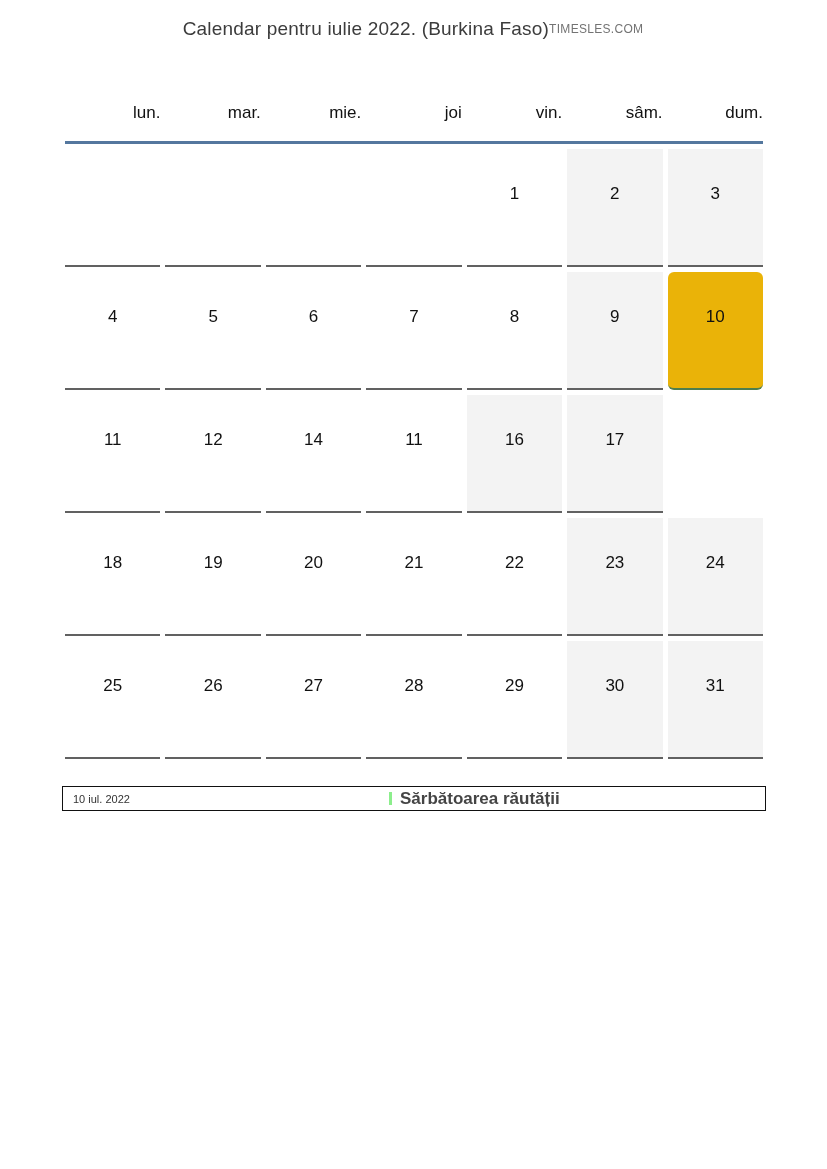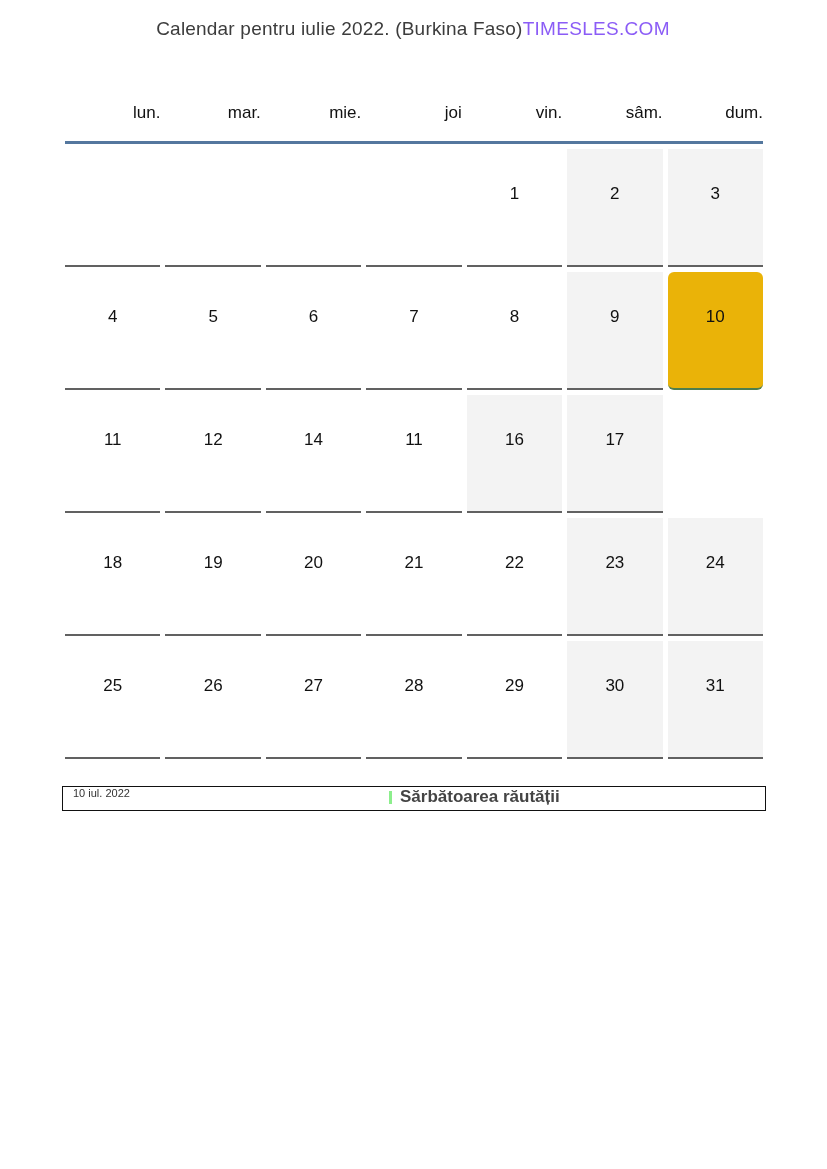--- a/index.html
+++ b/index.html
@@ -7,21 +7,21 @@
     position:relative; width:827px; height:1169px;
     background:#ffffff; overflow:hidden;
     font-family:"Liberation Sans", sans-serif;
   }
   
   .top-row {
     position:absolute; left:60px; right:61px; top:18px;
     display:flex; justify-content:center; align-items:center;
   }
   .title { font-size:19px; color:#3c3c3c; letter-spacing:0.2px; }
-  .site-link { font-size:19px; color:#8b5cf6; text-decoration:none; letter-spacing:0.3px; }
+  .site-link { font-size:12px; color:#737373; text-decoration:none; letter-spacing:0.3px; }
 
   
   .calendar { position:absolute; left:65px; top:85px; width:698px; }
   .weekday-row {
     display:grid; grid-template-columns:repeat(7,1fr); column-gap:5px;
     height:56px; align-items:center;
     border-bottom:3px solid #54779e;
   }
   .weekday { text-align:right; font-size:17px; color:#111; }
   .week-row {
@@ -32,21 +32,21 @@
   .cell.weekend { background:#f3f3f3; }
   .cell.highlight { background:#eab308; border-bottom-color:#4e7e4e;border-radius:6px; }
   .daynum {
     text-align:center; padding-top:36px;
     font-size:17px; color:#111; line-height:1;
   }
 
   
   .legend-box {
     position:absolute; left:62px; top:786px; width:702px; height:23px;
-    border:1px solid #111; display:flex; align-items:flex-start;
+    border:1px solid #111; display:flex; align-items:center;
   }
   .legend-date { margin-left:10px; font-size:11px; color:#333; }
   .legend-event { position:absolute; left:326px; display:flex; align-items:center; }
   .legend-marker { width:3px; height:13px; background:#8cee8c; margin-right:8px; }
   .legend-event-label { font-size:17px; color:#444;font-weight:bold; }
 </style>
 </head>
 <body>
 
 <div class="page">

